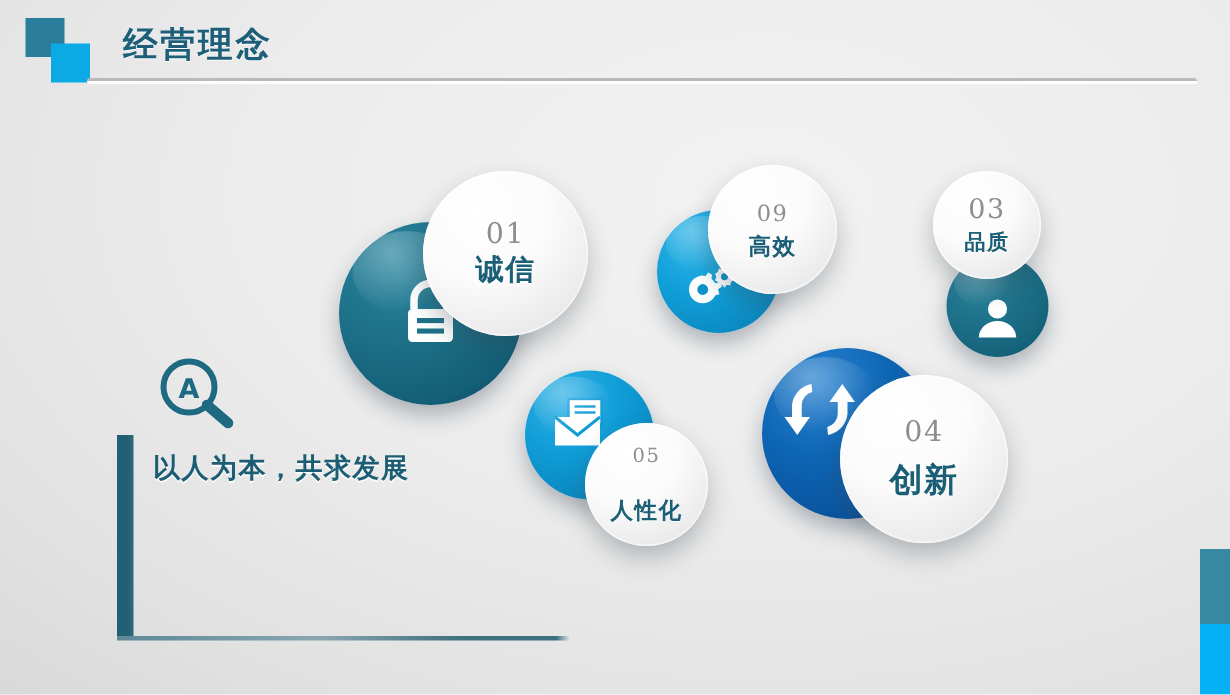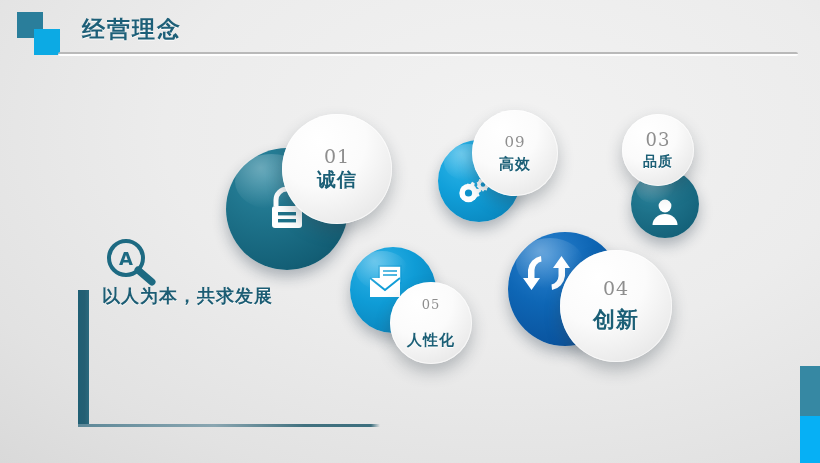--- a/index.html
+++ b/index.html
@@ -39,21 +39,21 @@
   #vbar{
     position:absolute;left:0px;top:54px;width:11px;height:136px;
     background:linear-gradient(to right,#1f5f74 0%,#245f73 60%,#2b6a7e 100%);
   }
   #vbar-foot{
     position:absolute;left:0px;top:188px;width:302px;height:3px;
     background:linear-gradient(to right,#5d8898 0%,#8aa6b1 45%,#41717f 75%,#3d6f7e 97%,rgba(61,111,126,0) 100%);
   }
   #magnifier{position:absolute;left:24px;top:0px;width:62px;height:52px;}
   #lead-title{
-    position:absolute;left:24px;top:48px;
+    position:absolute;left:24px;top:64px;
     font-size:18px;font-weight:bold;color:#1c5d74;letter-spacing:1px;
     text-shadow:0 1px 0 rgba(255,255,255,.8);
   }
   #lead-body{
     position:absolute;left:24px;top:86px;width:252px;
     font-size:10.5px;line-height:18px;color:#8b8b8b;letter-spacing:.2px;
   }
 
   
   .node{position:absolute;}

